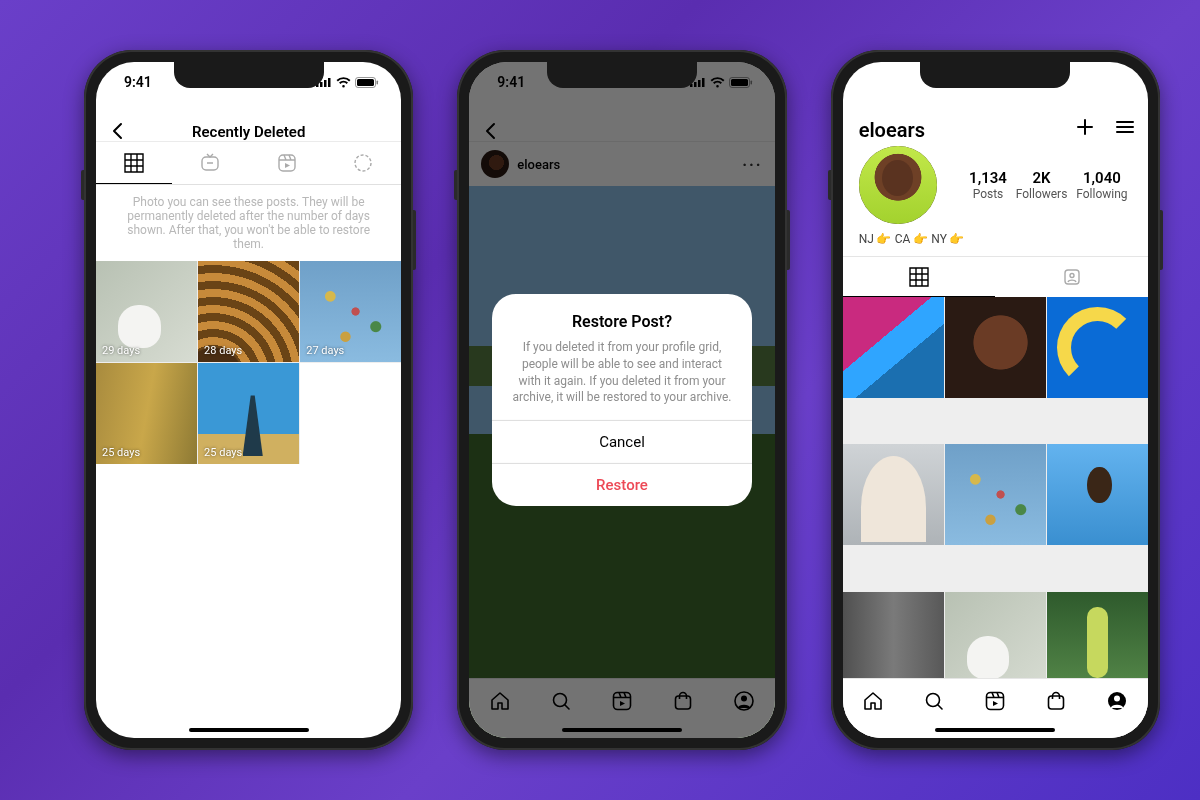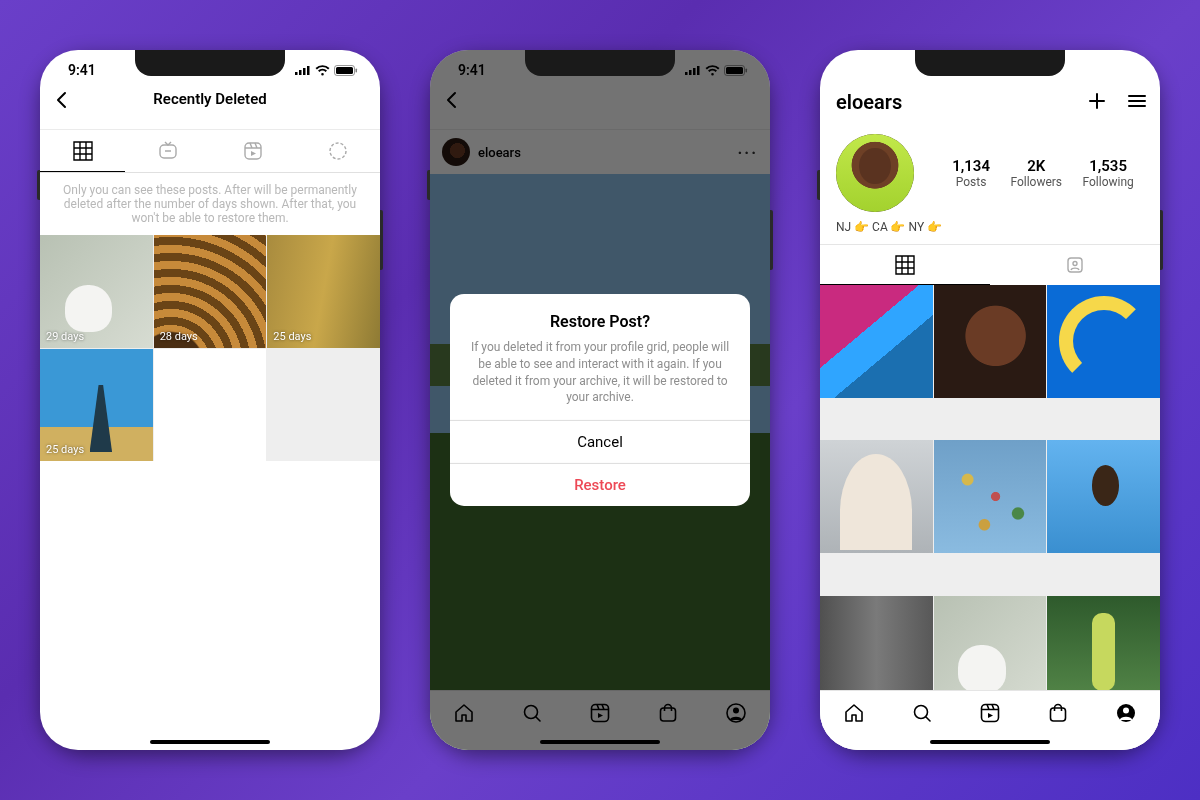--- a/index.html
+++ b/index.html
@@ -12,22 +12,24 @@
     justify-content: space-between;
     align-items: center;
     padding: 0 40px;
   }
 
   .phone {
     width: 340px;
     height: 700px;
     background: #1a1a1a;
     border-radius: 48px;
+    padding: 12px;
     box-shadow: 0 0 0 2px #333 inset, 0 6px 20px rgba(0,0,0,0.45);
     position: relative;
+    margin-left: 44px;
   }
   .phone::before {
     content: "";
     position: absolute;
     left: -3px;
     top: 120px;
     width: 3px; height: 30px;
     background: #2a2a2a;
     border-radius: 2px 0 0 2px;
   }
@@ -67,21 +69,21 @@
     padding: 0 22px 0 28px;
     font-size: 14px;
     font-weight: 600;
   }
   .sb-right { display: flex; gap: 4px; align-items: center; }
   .signal, .wifi, .battery { display:inline-block; }
   .signal svg, .wifi svg, .battery svg { display:block; }
 
   .nav-bar {
     display: flex;
-    align-items: flex-start;
+    align-items: flex-end;
     position: relative;
     height: 40px;
     border-bottom: 0.5px solid rgba(0,0,0,0.08);
   }
   .nav-title { flex:1; text-align:center; font-weight:600; font-size:15px;}
   .nav-left { position:absolute; left:12px; display:flex; align-items:center;}
   .nav-right { position:absolute; right:12px; display:flex; gap:18px; align-items:center;}
 
   .tabs { display:flex; border-bottom:0.5px solid rgba(0,0,0,0.12); }
   .tabs .tab { flex:1; display:flex; justify-content:center; align-items:center; height:42px; }
@@ -90,21 +92,21 @@
   .grid3 { display:grid; grid-template-columns:repeat(3,1fr); gap:1px; background:#eee;}
   .thumb { aspect-ratio:1/1; position:relative; overflow:hidden;}
   .thumb .fill { position:absolute; inset:0;}
   .dl { position:absolute; left:6px; bottom:5px; color:#fff; font-size:11px; text-shadow:0 0 3px rgba(0,0,0,0.6);}
   .whitefill { position:absolute; inset:0; background:#fff;}
   .home-ind { position:absolute; bottom:6px; left:50%; transform:translateX(-50%); width:120px; height:4px; background:#000; border-radius:3px;}
 
   .bottom-bar { position:absolute; bottom:0; left:0; right:0; height:60px; background:#fff; border-top:0.5px solid rgba(0,0,0,0.1); display:flex; justify-content:space-around; align-items:center; padding-bottom:12px;}
   
   .dimmer { position:absolute; inset:0; background:rgba(0,0,0,0.55); z-index:5;}
-  .dialog { position:absolute; left:50%; top:50%; transform:translate(-50%,-50%); width:300px; background:#fff; border-radius:14px; z-index:6; overflow:hidden;}
+  .dialog { position:absolute; left:50%; top:50%; transform:translate(-50%,-50%); width:260px; background:#fff; border-radius:24px; z-index:6; overflow:hidden;}
   .dlg-body { padding:18px 18px 14px; text-align:center;}
   .dlg-title { font-weight:600; font-size:16px; margin-bottom:8px;}
   .dlg-msg { font-size:12px; color:#8e8e8e; line-height:1.4;}
   .dlg-btn { border-top:0.5px solid #dcdcdc; text-align:center; padding:12px 0; font-size:15px;}
   .dlg-btn.destructive { color:#ed4956; font-weight:500;}
   
   .profile-top { display:flex; align-items:center; padding:4px 16px 8px 16px; gap:28px;}
   .avatar { width:78px; height:78px; border-radius:50%; overflow:hidden; position:relative; background:#ccc;}
   .stats { flex:1; display:flex; justify-content:space-around; text-align:center;}
   .stat-n { font-weight:600; font-size:15px;}
@@ -202,30 +204,34 @@
             <path d="M8 10v5l5-2.5z" fill="#aaa"></path>
           </svg>
       </div>
       <div class="tab">
         <svg width="20" height="20" viewBox="0 0 20 20">
             <circle cx="10" cy="10" r="8" stroke="#aaa" stroke-width="1.4" fill="none" stroke-dasharray="3 2"></circle>
           </svg>
       </div>
     </div>
 
-    <div class="info-text">Only you can see these posts. After will be permanently deleted after the number of days shown. After that, you won't be able to restore them.</div>
+    <div class="info-text">Photo you can see these posts. They will be permanently deleted after the number of days shown. After that, you won't be able to restore them.</div>
 
     <div class="grid3">
       <div class="thumb">
           <div class="fill g-dog"></div>
           <span class="dl">29 days</span>
         </div>
       <div class="thumb">
           <div class="fill g-arc"></div>
           <span class="dl">28 days</span>
+        </div>
+      <div class="thumb">
+          <div class="fill g-climb"></div>
+          <span class="dl">27 days</span>
         </div>
       <div class="thumb">
           <div class="fill g-grass"></div>
           <span class="dl">25 days</span>
         </div>
       <div class="thumb">
           <div class="fill g-sky"></div>
           <span class="dl">25 days</span>
         </div>
       <div class="thumb">
@@ -347,21 +353,21 @@
       <div class="stats">
         <div>
             <div class="stat-n">1,134</div>
             <div class="stat-l">Posts</div>
           </div>
         <div>
             <div class="stat-n">2K</div>
             <div class="stat-l">Followers</div>
           </div>
         <div>
-            <div class="stat-n">1,535</div>
+            <div class="stat-n">1,040</div>
             <div class="stat-l">Following</div>
           </div>
       </div>
     </div>
     <div class="bioblock">
       <div class="bio-loc">NJ 👉 CA 👉 NY 👉</div>
     </div>
 
     <div class="ptabs">
       <div class="pt active">

